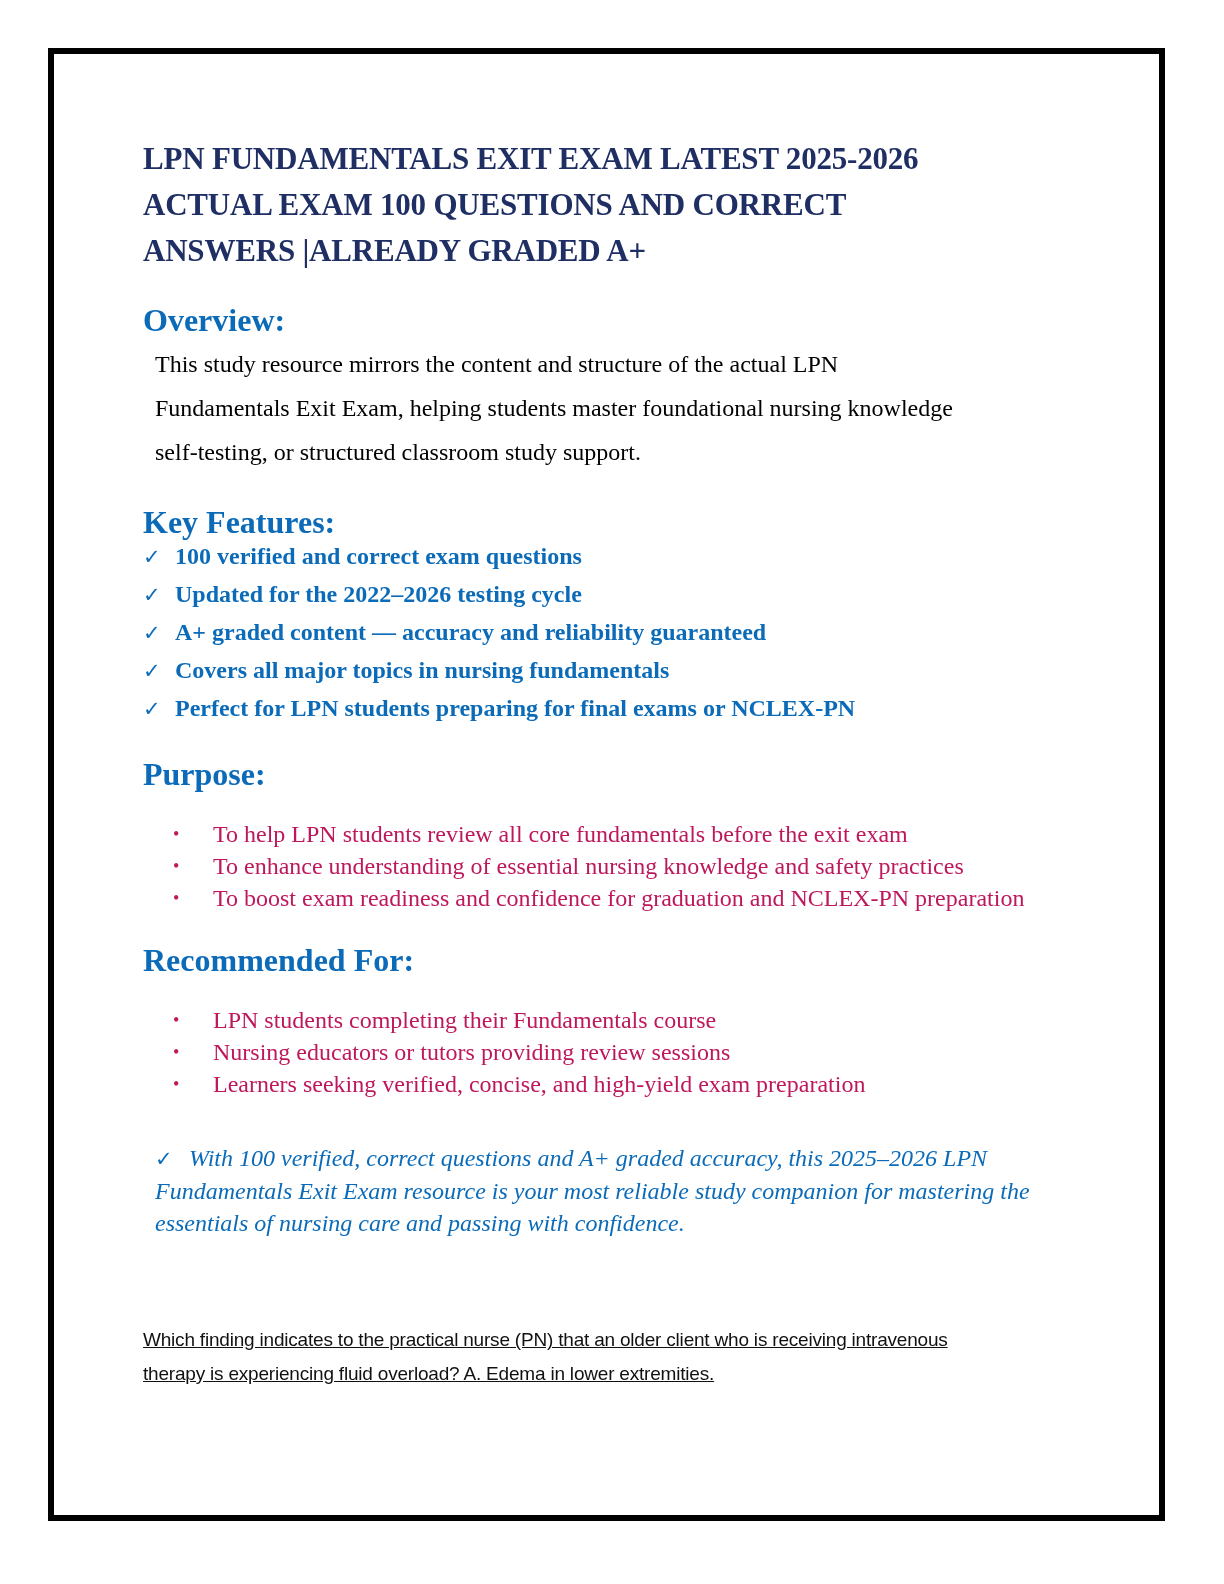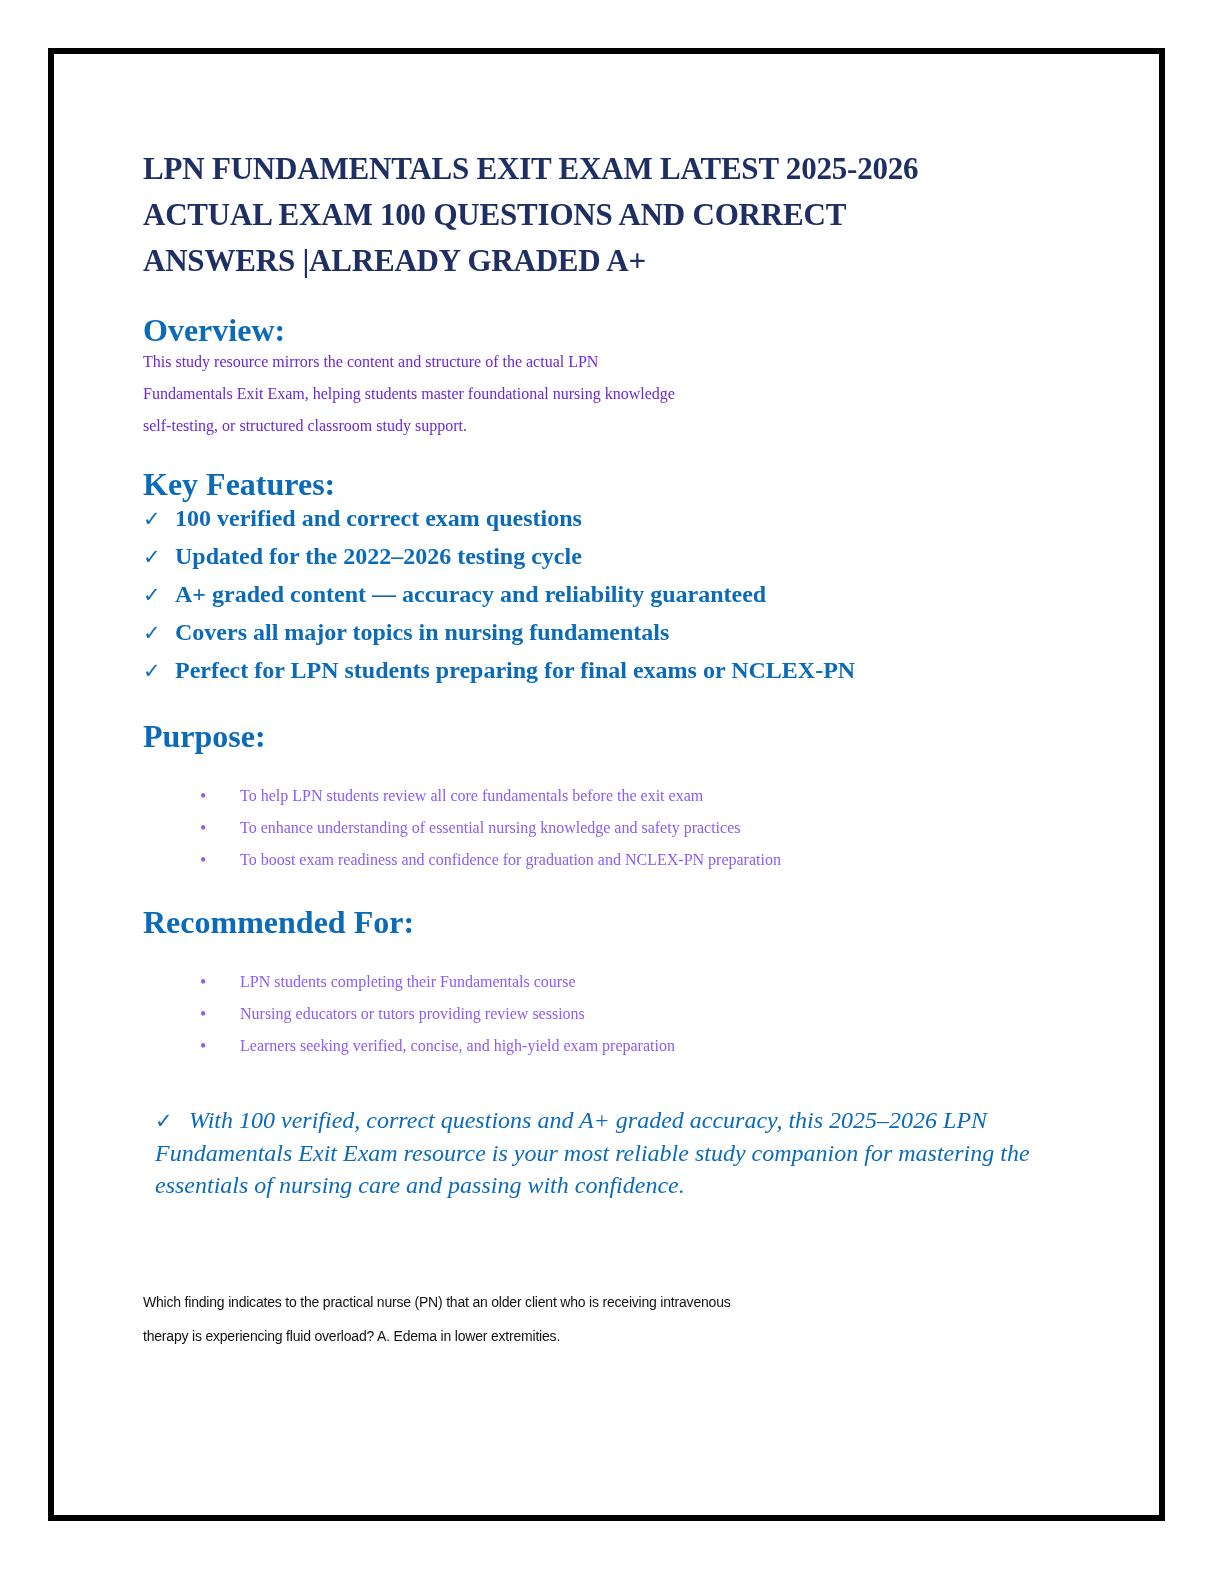--- a/index.html
+++ b/index.html
@@ -2,47 +2,47 @@
 <html><head>
 <meta charset="utf-8">
 <style>
   html, body { margin:0; padding:0; background:#ffffff; }
   body { width:1224px; height:1584px; position:relative; overflow:hidden; }
   .page-border {
     position:absolute; left:48px; top:48px; width:1105px; height:1461px;
     border:6px solid #000000; box-sizing:content-box;
   }
   .content {
-    position:absolute; left:143px; top:146px; width:940px;
+    position:absolute; left:143px; top:136px; width:940px;
     font-family:"Liberation Serif", "DejaVu Serif", serif;
   }
   .title {
     font-weight:bold; font-size:31px; line-height:46px; color:#1f2f64;
     margin:0; letter-spacing:-0.2px;
   }
   .section-head {
     font-weight:bold; font-size:32px; line-height:32px; color:#0b6bb8;
     margin:0;
   }
   .body-text {
-    font-size:16px; line-height:32px; color:#6d28d9; margin:0;
+    font-size:24px; line-height:32px; color:#000000; margin:12px;
   }
   .check-line { font-size:24px; line-height:37px; color:#0b6bb8; margin:0; white-space:nowrap;font-weight:bold; }
   .check { display:inline-block; width:32px; font-family:"DejaVu Sans", sans-serif; font-size:21px; }
   ul.bullets { list-style:none; margin:0; padding:0 0 0 70px; }
   ul.bullets li {
-    position:relative; font-size:16px; line-height:32px; color:#8b5cf6;margin-left:27px;
+    position:relative; font-size:24px; line-height:32px; color:#be185d;
   }
   ul.bullets li::before {
     content:"•"; position:absolute; left:-40px; top:0; font-size:18px;
   }
   .italic-note { font-style:italic; font-size:24px; line-height:32px; color:#0b6bb8; margin:12px; }
   .question {
     font-family:"Liberation Sans", "DejaVu Sans", sans-serif;
-    font-size:14px; line-height:34px; color:#111111; margin:0; letter-spacing:-0.2px;
+    font-size:19px; line-height:34px; color:#111111; margin:0; letter-spacing:-0.2px;text-decoration:underline;
   }
 </style>
 </head>
 <body>
 
 <div class="page-border"></div>
 
 <div class="content">
 
   <h1 class="title">

